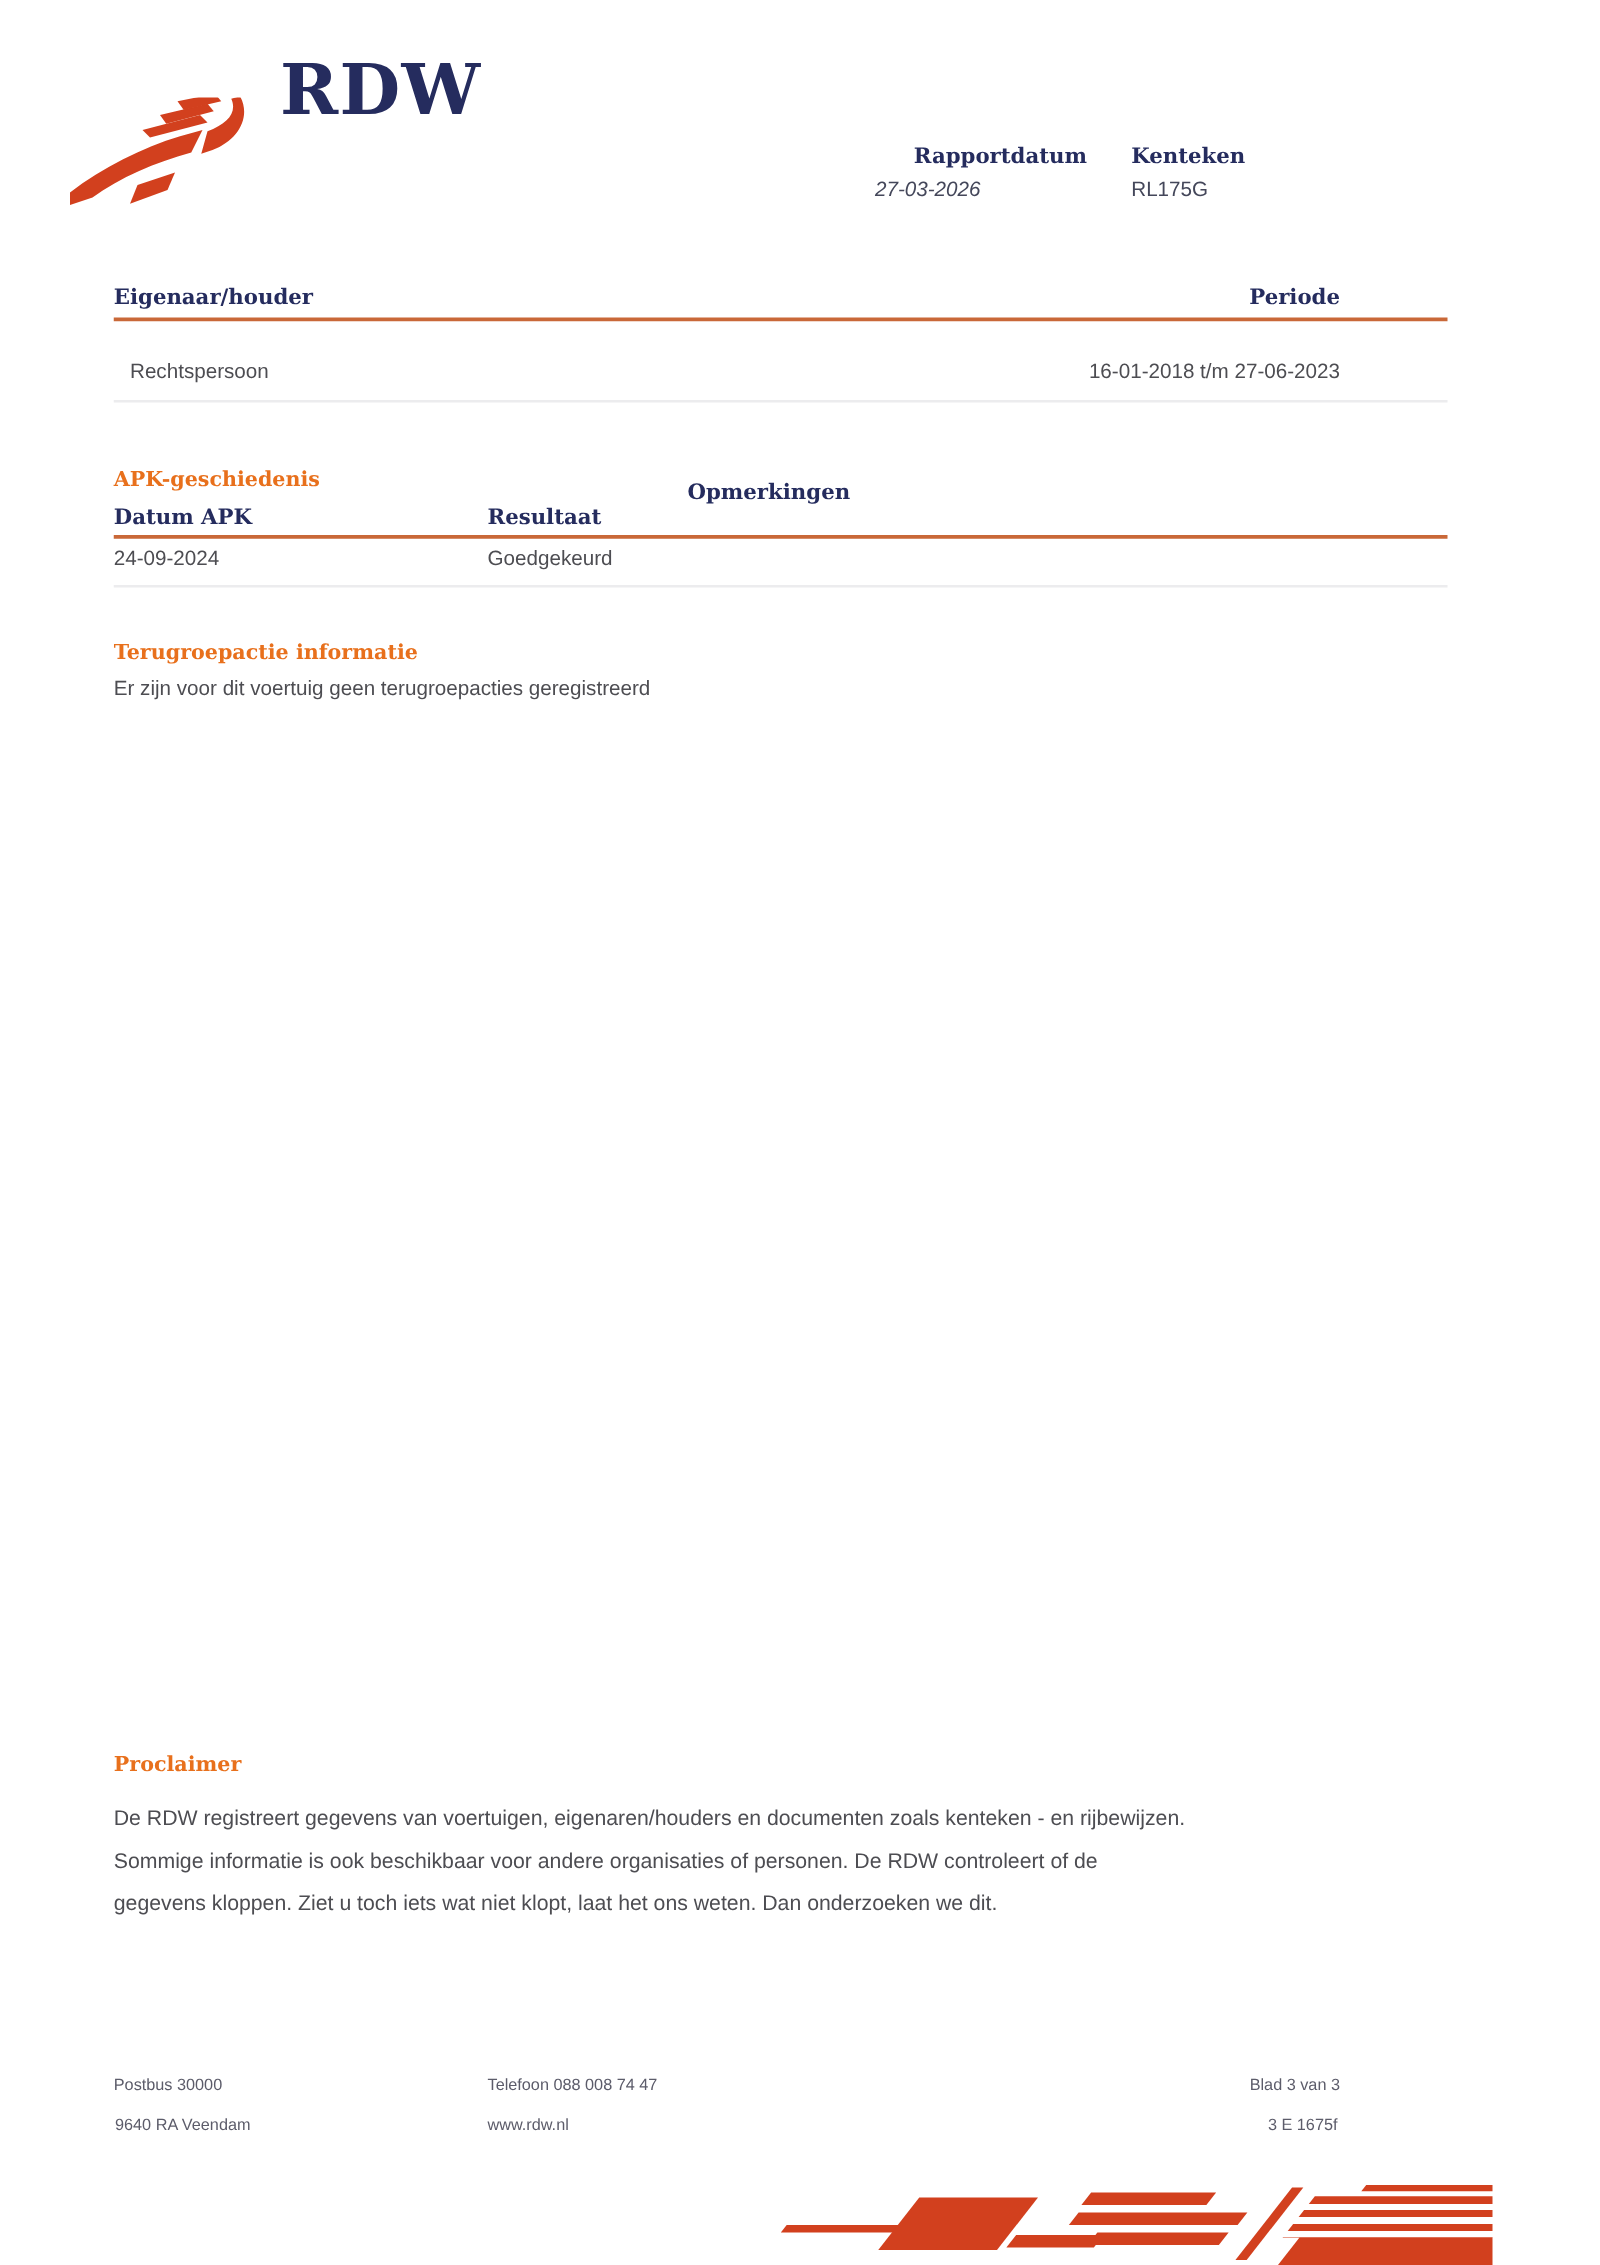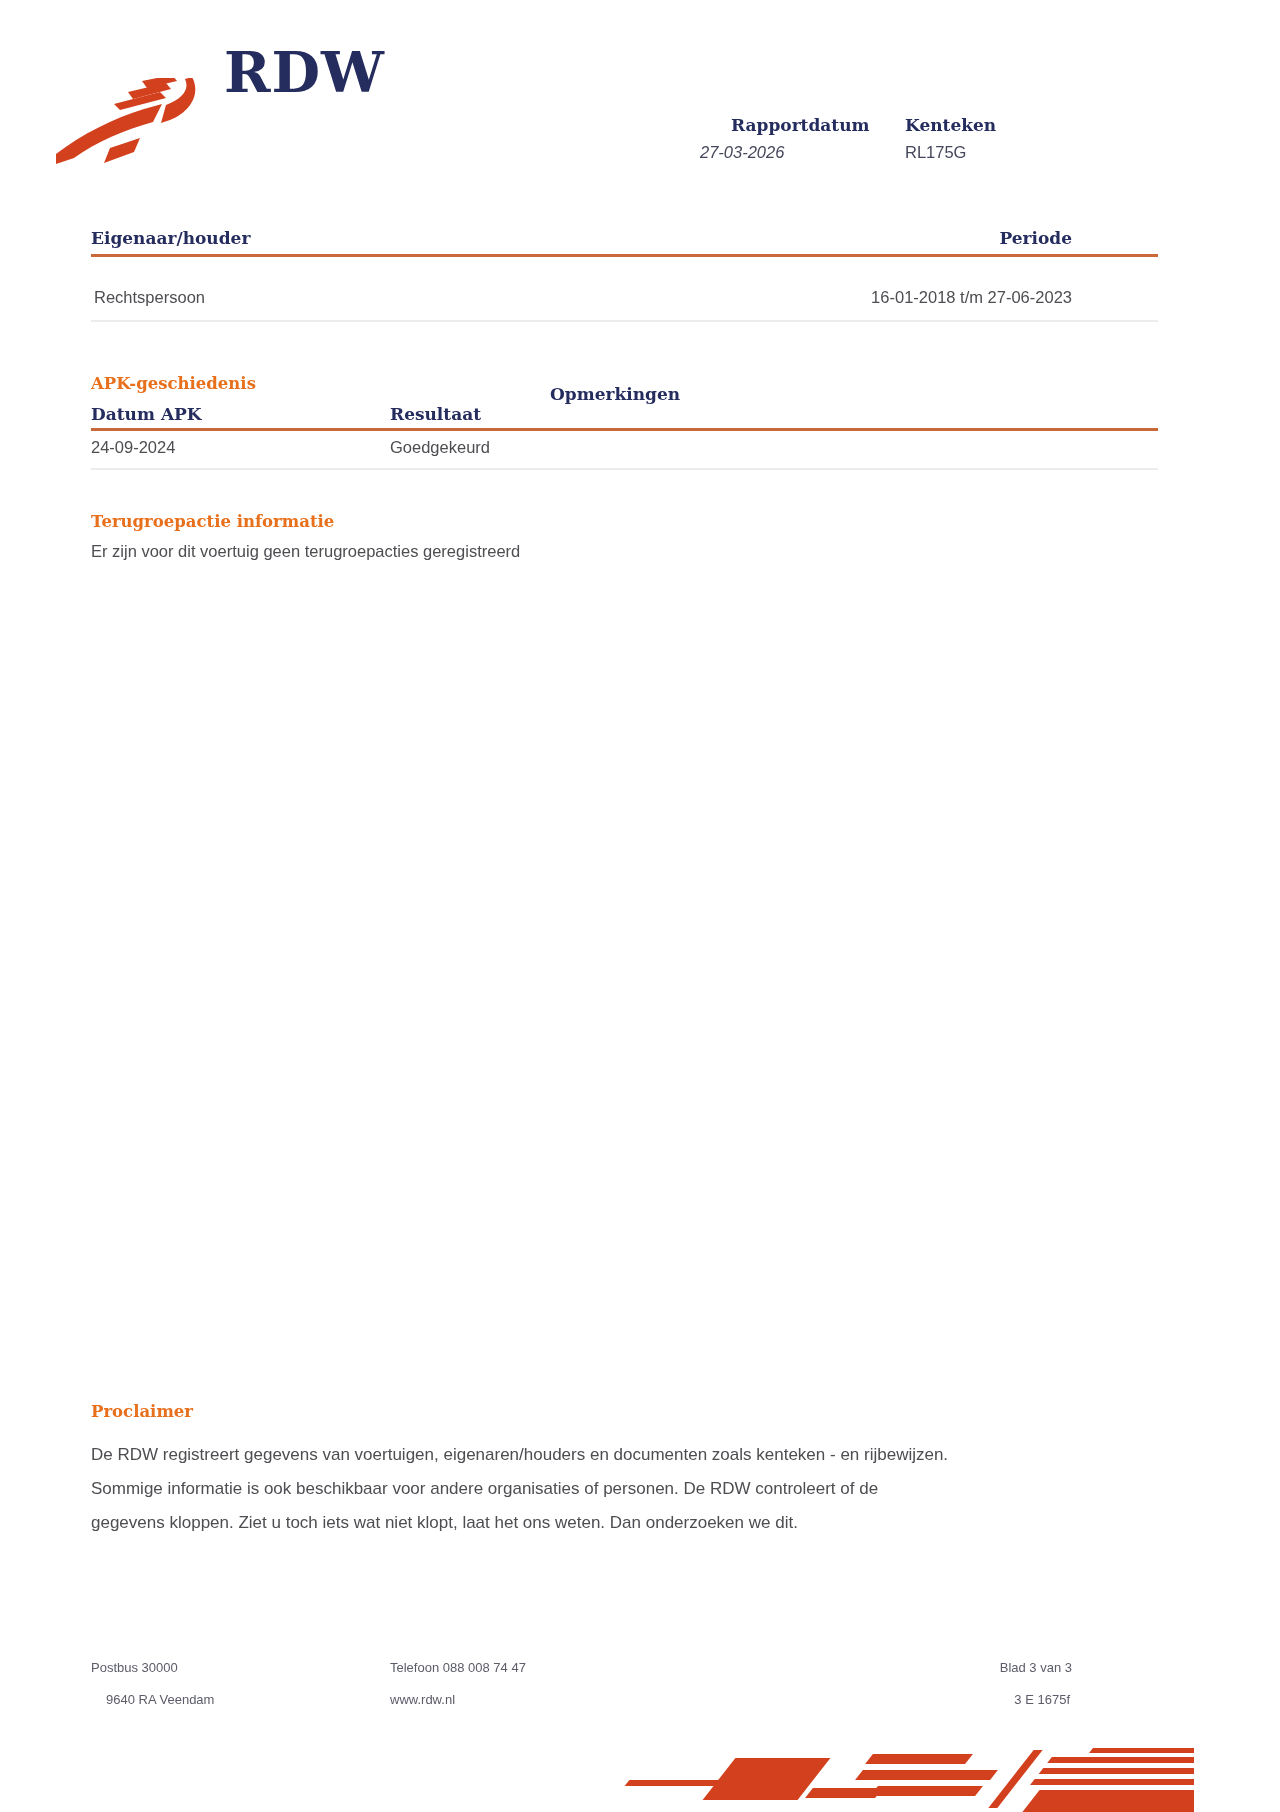--- a/index.html
+++ b/index.html
@@ -99,21 +99,21 @@
 
   <div class="abs field-label" style="left:700px;margin-left:31px;">Rapportdatum</div>
   <div class="abs field-label" style="left:905px;">Kenteken</div>
   <div class="abs field-value" style="left:700px;font-style:italic;">27-03-2026</div>
   <div class="abs field-value" style="left:905px;">RL175G</div>
 
   <div class="abs navy-h" style="left:91px;top:228px;">Eigenaar/houder</div>
   <div class="abs navy-h" style="right:122px;top:228px;">Periode</div>
   <div class="abs rule-orange" style="top:254px;"></div>
 
-  <div class="abs body-txt" style="left:94px;top:288px;">Rechtspersoon</div>
+  <div class="abs body-txt" style="left:104px;top:288px;">Rechtspersoon</div>
   <div class="abs body-txt" style="right:122px;top:288px;">16-01-2018 t/m 27-06-2023</div>
   <div class="abs rule-gray" style="top:320px;"></div>
 
   <div class="abs orange-h" style="left:91px;top:374px;">APK-geschiedenis</div>
 
   <div class="abs navy-h" style="left:91px;top:404px;">Datum APK</div>
   <div class="abs navy-h" style="left:390px;top:404px;">Resultaat</div>
   <div class="abs navy-h" style="left:550px;top:384px;">Opmerkingen</div>
   <div class="abs rule-orange" style="top:428px;"></div>
 
@@ -122,21 +122,21 @@
   <div class="abs body-txt" style="left:550px;top:438px;"></div>
   <div class="abs rule-gray" style="top:468px;"></div>
 
   <div class="abs orange-h" style="left:91px;top:512px;">Terugroepactie informatie</div>
   <div class="abs body-txt" style="left:91px;top:542px;">Er zijn voor dit voertuig geen terugroepacties geregistreerd</div>
 
   <div class="abs orange-h" style="left:91px;top:1402px;">Proclaimer</div>
   <div class="abs proclaimer-text">De RDW registreert gegevens van voertuigen, eigenaren/houders en documenten zoals kenteken - en rijbewijzen. Sommige informatie is ook beschikbaar voor andere organisaties of personen. De RDW controleert of de gegevens kloppen. Ziet u toch iets wat niet klopt, laat het ons weten. Dan onderzoeken we dit.</div>
 
   <div class="abs foot" style="left:91px;top:1660px;">Postbus 30000</div>
-  <div class="abs foot" style="left:106px;top:1692px;text-align:center;">9640 RA Veendam</div>
+  <div class="abs foot" style="left:92px;top:1692px;text-align:center;">9640 RA Veendam</div>
   <div class="abs foot" style="left:390px;top:1660px;">Telefoon 088 008 74 47</div>
   <div class="abs foot" style="left:390px;top:1692px;">www.rdw.nl</div>
   <div class="abs foot" style="right:122px;top:1660px;">Blad 3 van 3</div>
   <div class="abs foot" style="right:124px;top:1692px;">3 E 1675f</div>
 
   <div class="abs" id="bottom-art">
     <div class="ska" style="left:8px;top:32px;width:112px;height:6px;"></div>
     <div class="ska" style="left:100px;top:10px;width:95px;height:42px;"></div>
     <div class="ska" style="left:190px;top:40px;width:70px;height:10px;"></div>
     <div class="ska" style="left:250px;top:6px;width:100px;height:10px;"></div>

